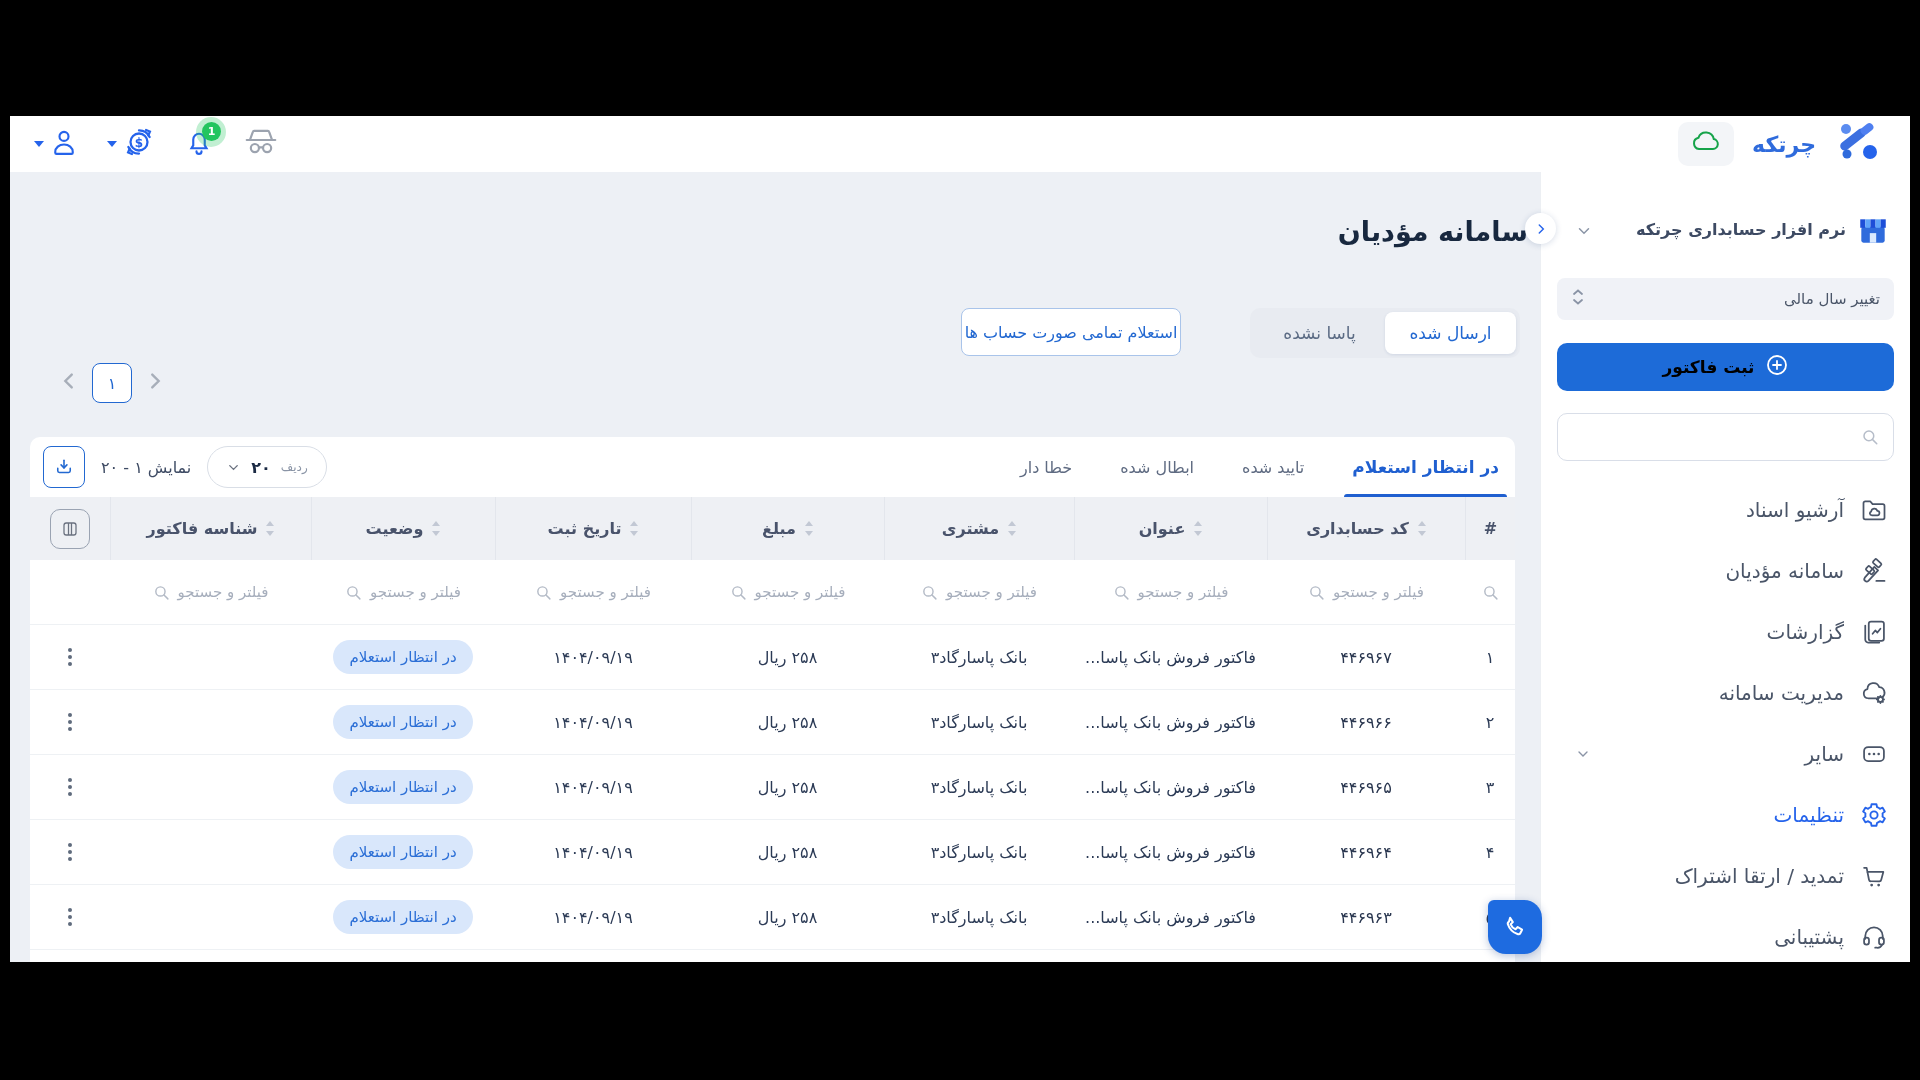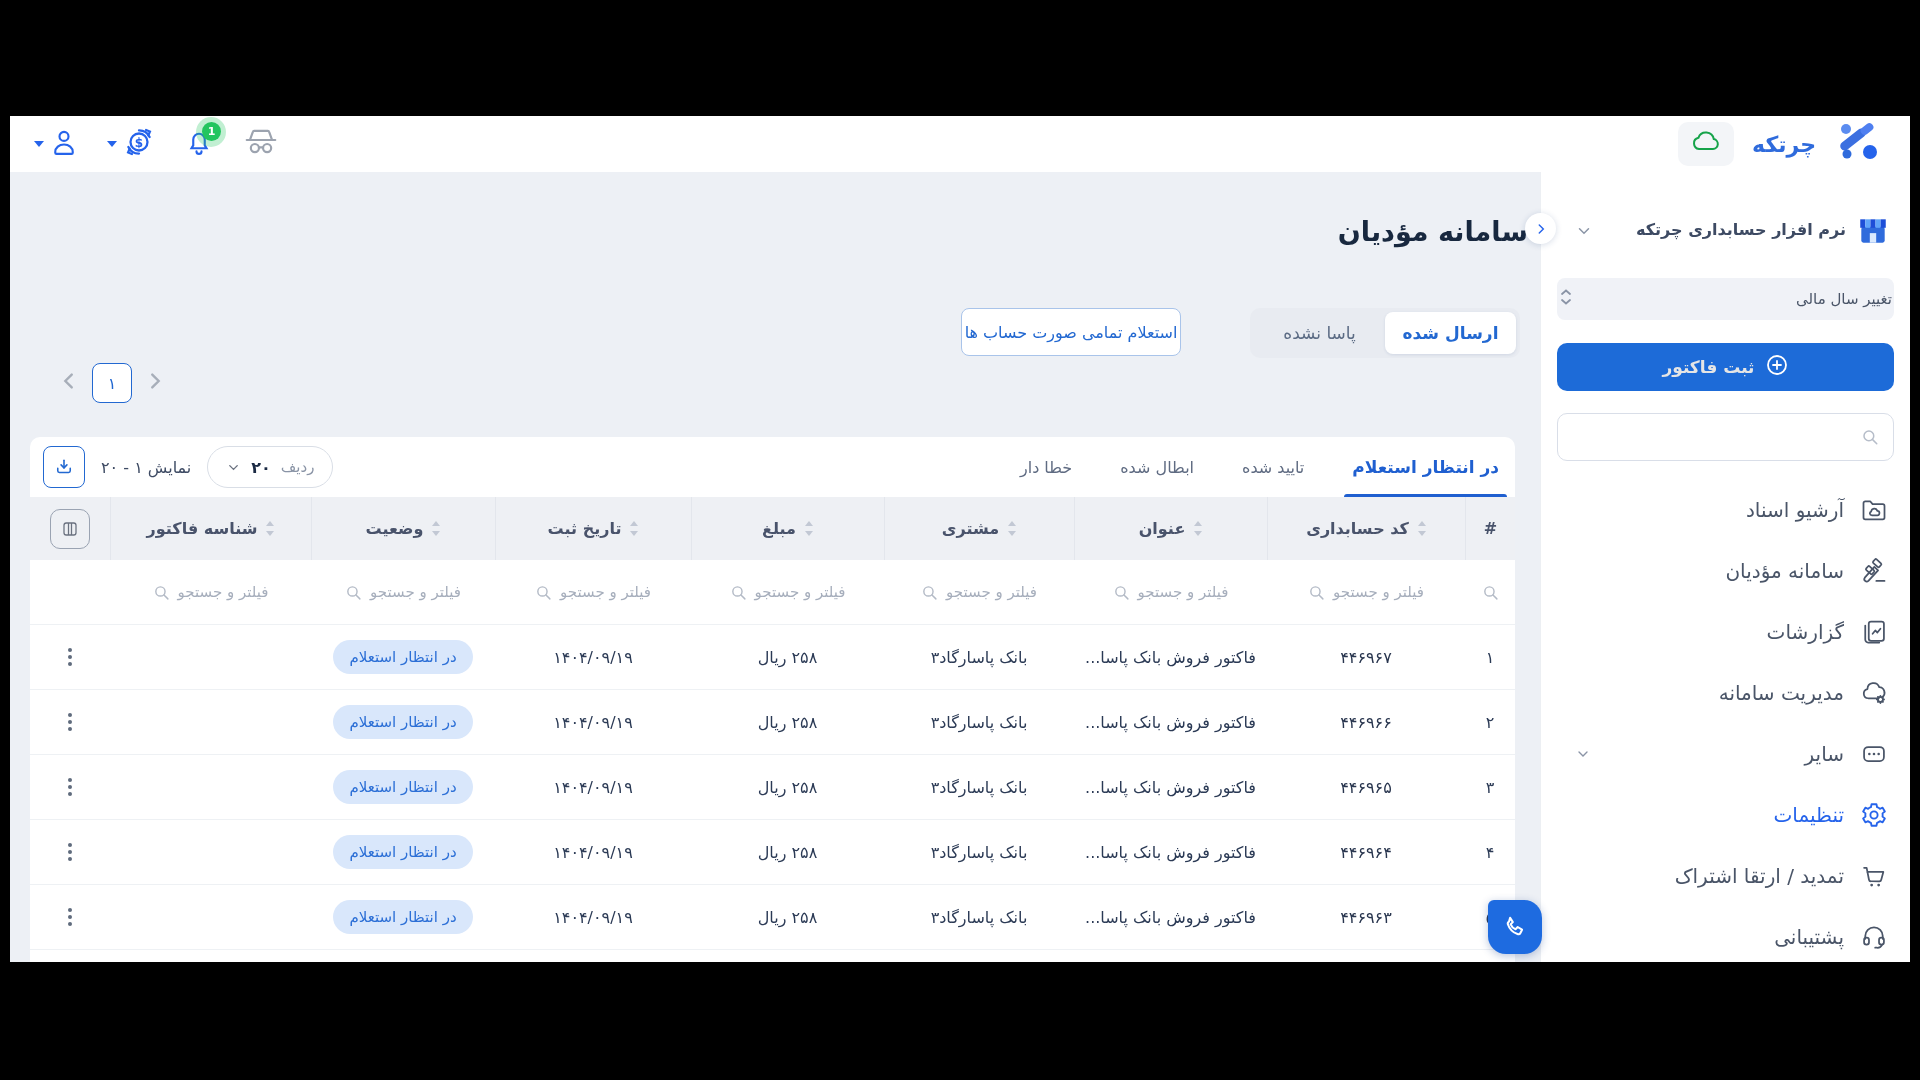--- a/index.html
+++ b/index.html
@@ -26,24 +26,24 @@
 
   
   .sidebar { position:absolute; left:1530px; top:56px; width:370px; height:790px; background:#fff;
              border-left:1px solid #eceff3; }
   .sb-logo-row { position:absolute; left:0; top:36px; width:100%; height:50px; }
   .store-icon { position:absolute; right:20px; top:6px; }
   .sb-title { position:absolute; right:64px; top:12px; font-size:16px; font-weight:600; color:#3d4a63; direction:rtl; }
   .sb-collapse { position:absolute; left:34px; top:14px; cursor:pointer; }
   .fiscal-row { position:absolute; left:16px; right:16px; top:106px; height:42px; background:#f0f2f7;
                 border-radius:8px; direction:rtl; display:flex; align-items:center; cursor:pointer;
-                padding:0 2px; justify-content:space-between; }
+                padding:0 14px; justify-content:space-between; }
   .fiscal-row span { font-size:15px; color:#4a5568; }
   .invoice-btn { position:absolute; left:16px; right:16px; top:171px; height:48px; background:#1d6bd8;
-                 border:none; border-radius:10px; color:#e5e5e5; font-size:17px; font-weight:600;
+                 border:none; border-radius:10px; color:#000000; font-size:17px; font-weight:600;
                  display:flex; align-items:center; justify-content:center; gap:10px; direction:rtl;
                  cursor:pointer; font-family:inherit; }
   .sb-search { position:absolute; left:16px; right:16px; top:241px; height:48px; border:1px solid #d9dee8;
                border-radius:10px; background:#fff; }
   .sb-search svg { position:absolute; right:14px; top:14px; }
   .sb-menu { position:absolute; left:0; top:314px; width:100%; }
   .sb-item { position:relative; height:48px; margin-bottom:13px; cursor:pointer; color:#4a5568; }
   .sb-item .mi-icon { position:absolute; right:22px; top:10px; width:28px; height:28px; }
   .sb-item .mi-label { position:absolute; right:66px; top:12px; font-size:20px; direction:rtl; }
   .sb-item.active { color:#2563eb; }
@@ -52,21 +52,21 @@
   
   .page-title { position:absolute; left:1318px; top:100px; width:200px; text-align:right;
                 font-size:27px; font-weight:600; color:#18283f; direction:rtl; }
   .collapse-circle { position:absolute; left:1515px; top:97px; width:31px; height:31px; border-radius:50%;
                      background:#fff; box-shadow:0 1px 6px rgba(30,60,120,.18); display:flex; align-items:center;
                      justify-content:center; cursor:pointer; z-index:6; }
   .send-tabs { position:absolute; left:1240px; top:192px; width:270px; height:50px; background:#e8ebf1;
                border-radius:10px; padding:4px; display:flex; direction:rtl; align-items:stretch; }
   .send-tab { flex:1; display:flex; align-items:center; justify-content:center; font-size:17px;
               color:#5b6b84; border-radius:8px; cursor:pointer; direction:rtl; }
-  .send-tab.active { background:#fff; color:#2268d1; font-weight:700; box-shadow:0 1px 3px rgba(40,70,130,.12);text-align:center; }
+  .send-tab.active { background:#fff; color:#2268d1; font-weight:400; box-shadow:0 1px 3px rgba(40,70,130,.12);text-align:center; }
   .inquiry-btn { position:absolute; left:951px; top:192px; width:220px; height:48px; background:#fff;
                  border:1px solid #a9c4ea; border-radius:8px; color:#2268d1; font-size:16px;
                  font-family:inherit; direction:rtl; cursor:pointer; }
   .pagination { position:absolute; left:48px; top:247px; display:flex; align-items:center; gap:12px; direction:ltr; }
   .pg-chev { cursor:pointer; }
   .pg-box { width:40px; height:40px; border:1.5px solid #2268d1; border-radius:8px; background:#fff;
             color:#2268d1; font-size:16px; display:flex; align-items:center; justify-content:center; cursor:pointer; }
 
   
   .card { position:absolute; left:20px; top:321px; width:1485px; height:525px; background:#fff;
@@ -78,21 +78,21 @@
                 color:#5f6b82; cursor:pointer; direction:rtl; }
   .status-tab.active { color:#1f5fd0; font-weight:bold; font-size:17px; }
   .status-tab.active::after { content:""; position:absolute; bottom:0; left:-8px; right:-8px; height:3px;
                 background:#1f5fd0; border-radius:3px 3px 0 0; }
   .tool-left { position:absolute; left:13px; top:9px; display:flex; align-items:center; gap:16px; direction:ltr; }
   .dl-btn { width:42px; height:42px; border:1.5px solid #2268d1; border-radius:8px; background:#fff;
             display:flex; align-items:center; justify-content:center; cursor:pointer; }
   .showing { font-size:16px; color:#3d4a63; direction:rtl; }
   .rows-pill { height:42px; border:1px solid #d9dee6; border-radius:21px; background:#fff; padding:0 18px;
                display:flex; direction:rtl; align-items:center; gap:10px; cursor:pointer; }
-  .rows-pill .rp-label { color:#8a94a6; font-size:15px; }
+  .rows-pill .rp-label { color:#8a94a6; font-size:12px; }
   .rows-pill .rp-value { color:#1b2a44; font-size:16px; font-weight:bold; }
 
   .tgrid { display:grid; grid-template-columns:50px 198px 193px 190px 193px 196px 184px 201px 80px;
            direction:rtl; }
   .thead { background:#eef0f4; height:63px; }
   .th { display:flex; align-items:center; justify-content:center; gap:8px; font-size:16px; font-weight:600;
         color:#49536b; direction:rtl; cursor:pointer; border-left:1px solid #e3e6ec; }
   .th:last-child, .th.no-sep { border-left:none; }
   .cols-btn { width:40px; height:40px; border:1.5px solid #9aa3b2; border-radius:10px; background:transparent;
               display:flex; align-items:center; justify-content:center; cursor:pointer; }

